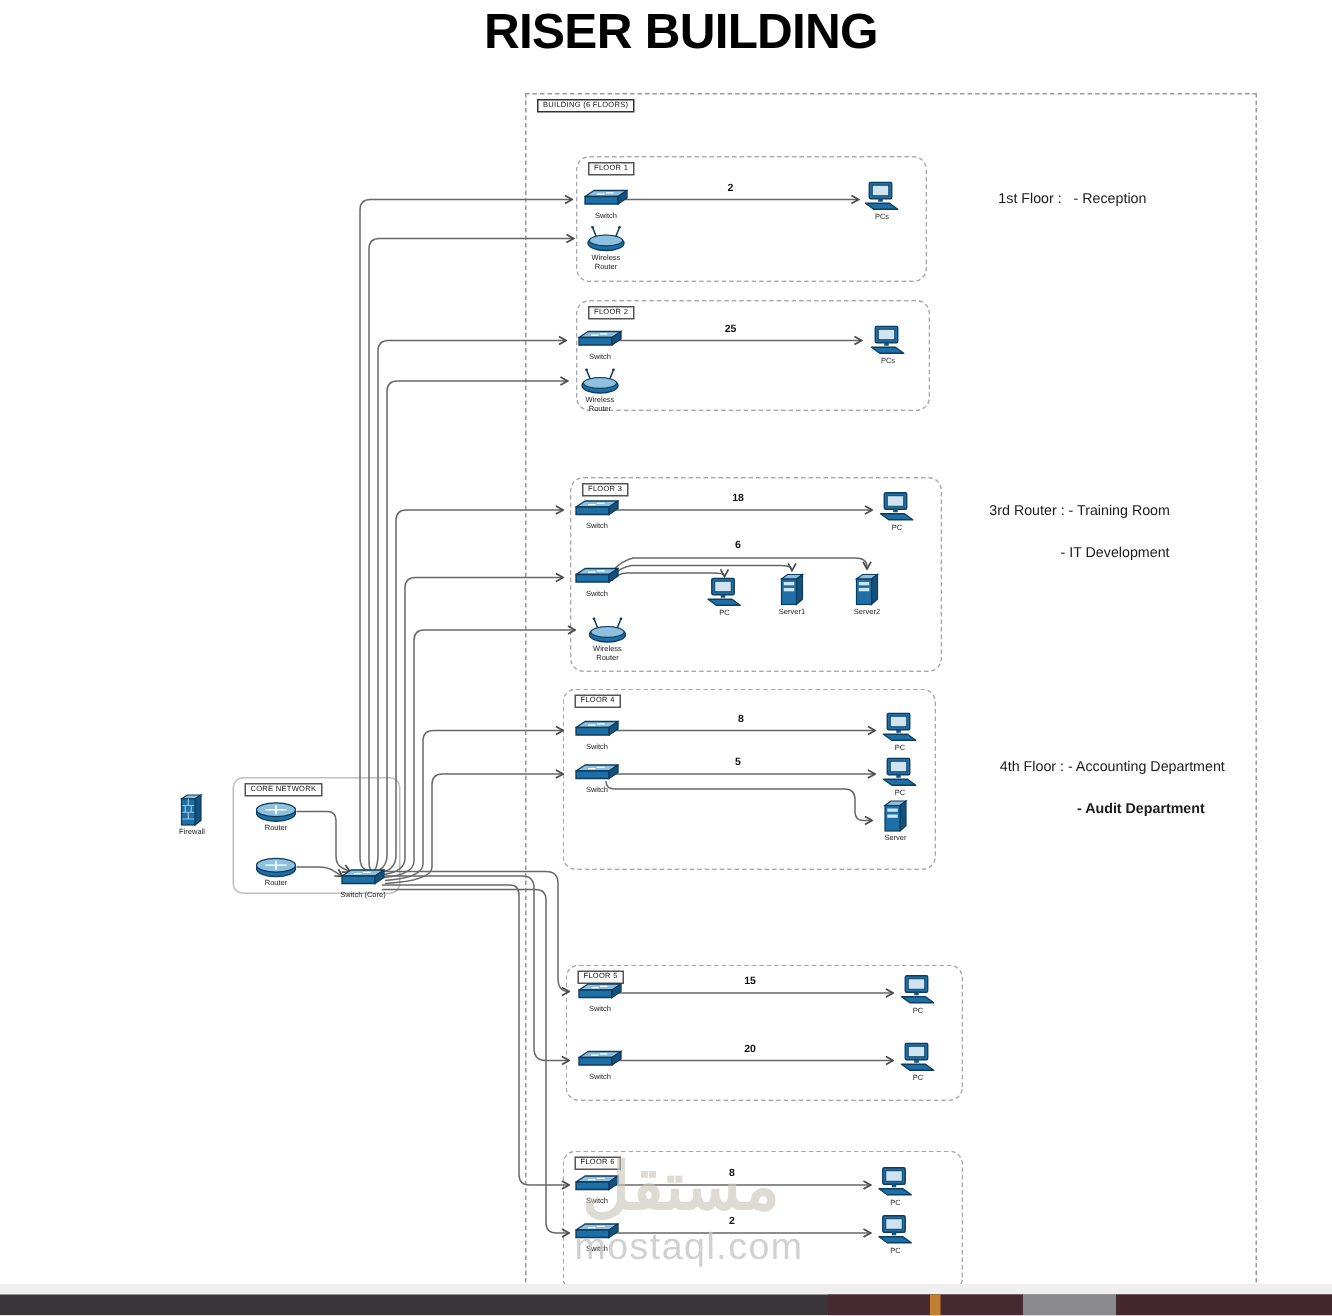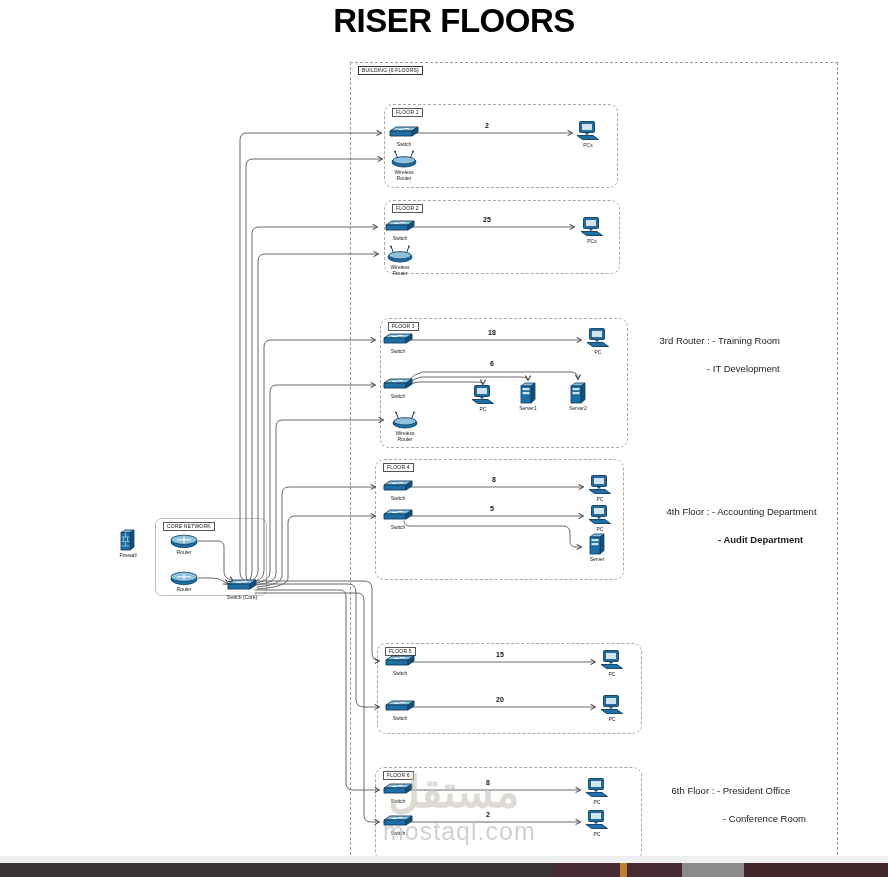--- a/index.html
+++ b/index.html
@@ -30,21 +30,21 @@
   .strip-light{position:absolute;z-index:7;left:0;top:856px;width:888px;height:7px;background:#efefef;}
   .bar-dark{position:absolute;z-index:8;left:0;top:863px;width:888px;height:14px;background:#3a3538;}
   .bar-dark .seg{position:absolute;top:0;height:14px;}
   .hiddefs{position:absolute;width:0;height:0;overflow:hidden;}
 </style>
 </head>
 <body>
 
 <div class="page">
 
-  <div class="title">RISER FLOORS</div>
+  <div class="title">RISER BUILDING</div>
 
   <svg class="hiddefs" xmlns="http://www.w3.org/2000/svg" aria-hidden="true">
     <defs>
       <g id="sym-switch">
         <polygon points="1,5 23,5 29,1 7,1" fill="#8fc0dd" stroke="#0c3c5e" stroke-width="0.9" stroke-linejoin="round"></polygon>
         <polygon points="1,5 23,5 23,10 1,10" fill="#1d6fa5" stroke="#0c3c5e" stroke-width="0.9"></polygon>
         <polygon points="23,5 29,1 29,6 23,10" fill="#14517c" stroke="#0c3c5e" stroke-width="0.9"></polygon>
         <path d="M9,3.4 h5 M20,2.6 h-5" stroke="#ffffff" stroke-width="0.9"></path>
       </g>
       <g id="sym-pc">
@@ -342,31 +342,30 @@
   </div>
   <div class="dev" style="left:597px;top:810px;">
     <svg width="24" height="20">
         <use href="#sym-pc"></use>
       </svg>
     <span class="dlabel">PC</span>
   </div>
   <span class="cnt" style="left:488px;top:779px;">8</span>
   <span class="cnt" style="left:488px;top:811px;">2</span>
 
+  <div class="note" style="left:655px;top:112px;">
+    <span>1st Floor :   - Reception</span>
+  </div>
   <div class="note" style="left:649px;top:320px;">
     <span>3rd Router : - Training Room</span>
     <span class="l2" style="padding-left:58px;">- IT Development</span>
   </div>
   <div class="note" style="left:656px;top:491px;">
     <span>4th Floor : - Accounting Department</span>
     <span class="l2" style="padding-left:62px;font-weight:bold;">- Audit Department</span>
-  </div>
-  <div class="note" style="left:661px;top:770px;">
-    <span>6th Floor : - President Office</span>
-    <span class="l2" style="padding-left:62px;">- Conference Room</span>
   </div>
 
   <div class="wm-ar" style="left:388px;top:772px;">مستقل</div>
   <div class="wm-en" style="left:383px;top:817px;">mostaql.com</div>
 
   <div class="strip-light"></div>
   <div class="bar-dark">
     <div class="seg" style="left:552px;width:130px;background:#472a31;"></div>
     <div class="seg" style="left:620px;width:7px;background:#c08030;"></div>
     <div class="seg" style="left:682px;width:62px;background:#8b8b8e;"></div>

